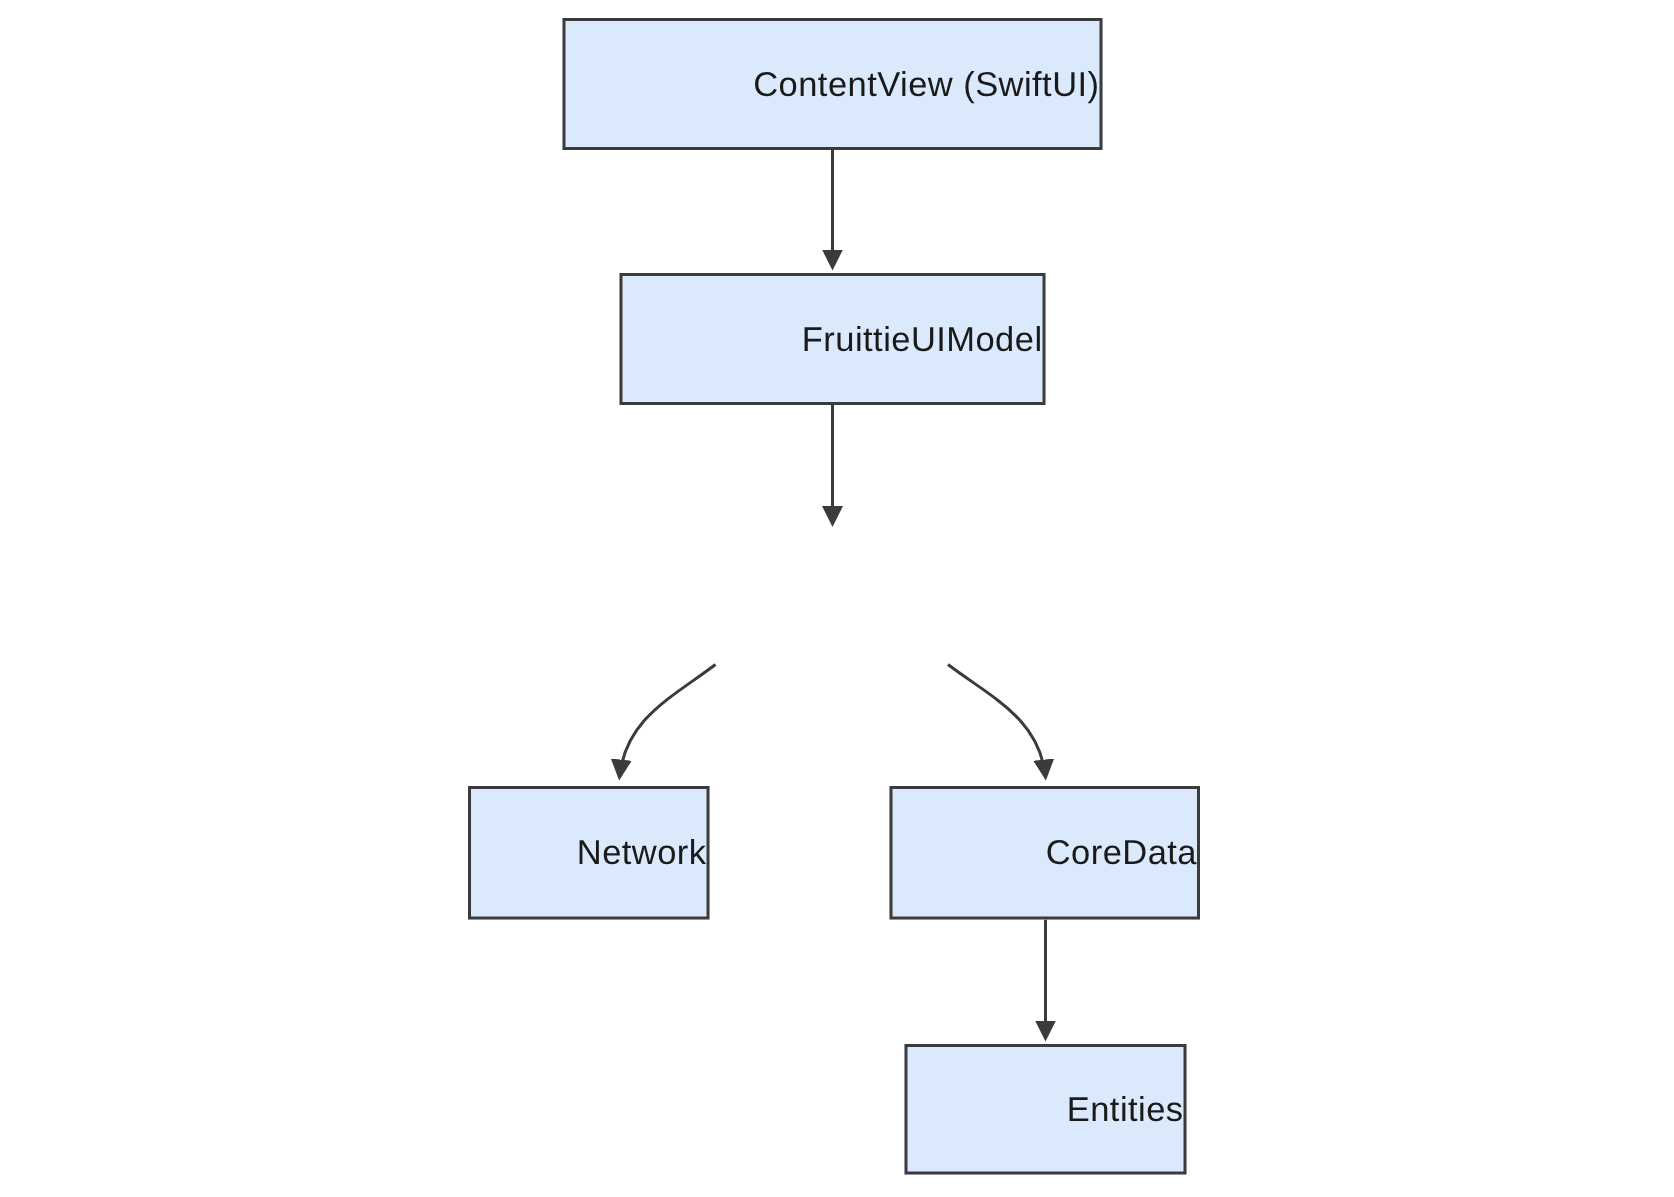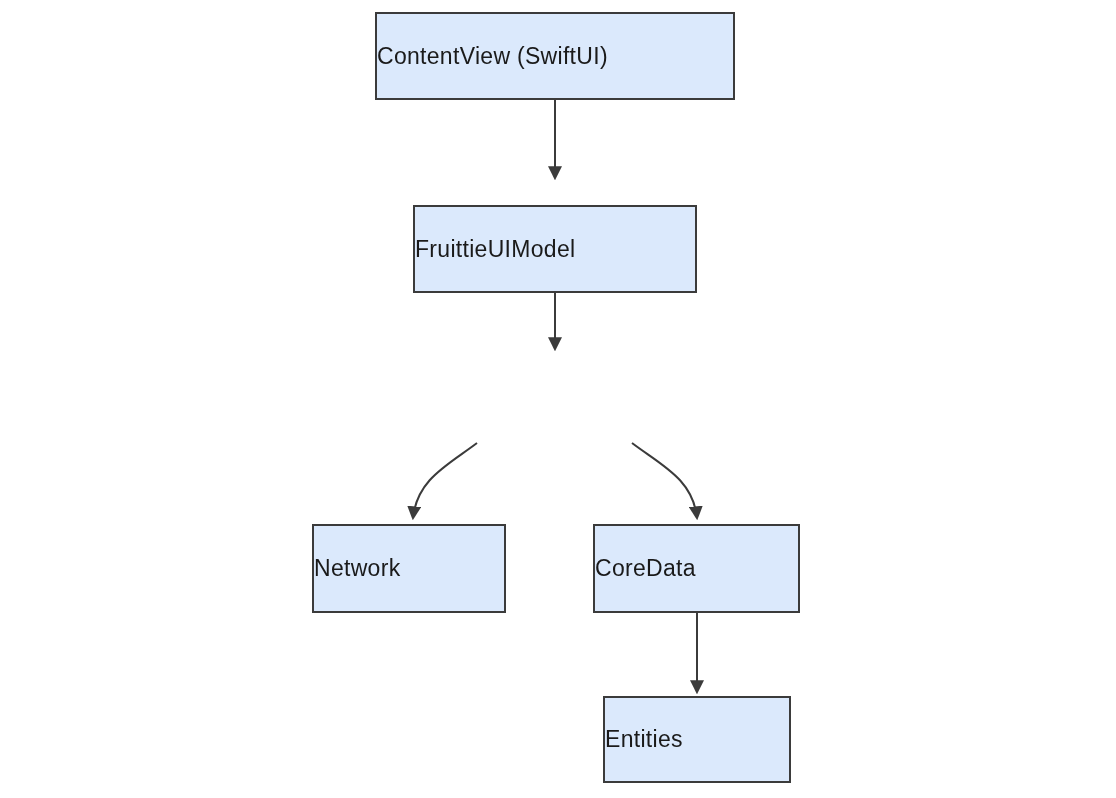--- a/index.html
+++ b/index.html
@@ -31,29 +31,29 @@
     stroke-width: 2;
     fill: none;
   }
   .node {
     position: absolute;
     background: var(--node-fill);
     border: 2px solid var(--node-border);
     color: var(--text-color);
     display: flex;
     align-items: center;
-    justify-content: flex-start;
+    justify-content: flex-end;
     font-size: 23px;
     letter-spacing: 0.3px;
     white-space: nowrap;
   }
   .node-contentview     { left: 375px; top:  12px; width: 360px; height: 88px; }
-  .node-fruittieuimodel { left: 413px; top: 182px; width: 284px; height: 88px; margin-top: 23px; }
+  .node-fruittieuimodel { left: 413px; top: 182px; width: 284px; height: 88px; }
   .node-repository      { left: 444px; top: 353px; width: 221px; height: 89px; }
-  .node-network         { left: 312px; top: 524px; width: 194px; height: 89px; }
+  .node-network         { left: 312px; top: 524px; width: 161px; height: 89px; }
   .node-coredata        { left: 593px; top: 524px; width: 207px; height: 89px; }
   .node-entities        { left: 603px; top: 696px; width: 188px; height: 87px; }
 </style>
 </head>
 <body>
 
 <div class="canvas">
 
   <svg class="edges" viewBox="0 0 1116 798" xmlns="http://www.w3.org/2000/svg">
     <defs>

